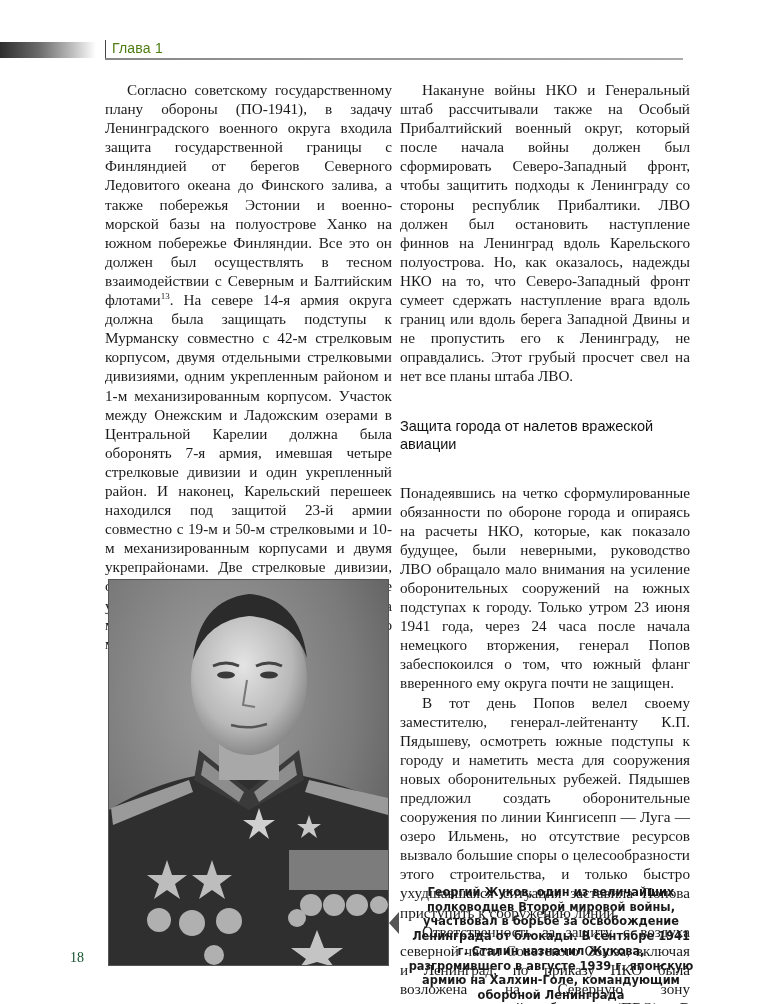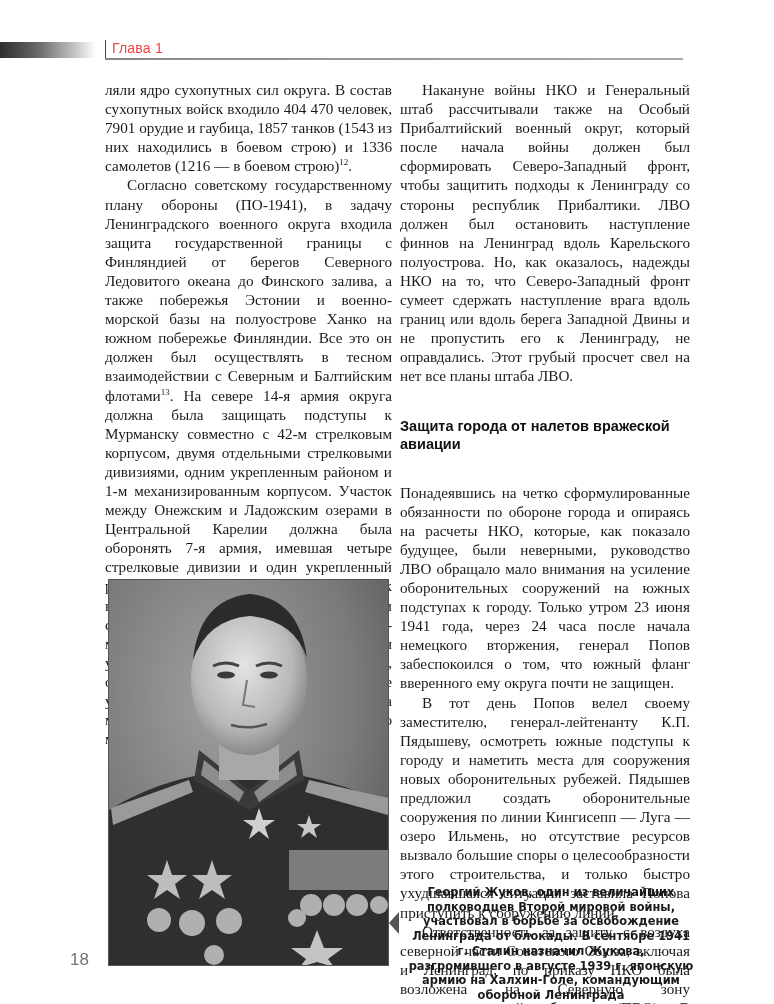--- a/index.html
+++ b/index.html
@@ -1,52 +1,51 @@
 <!DOCTYPE html>
 <html><head>
 <meta charset="utf-8">
 <style>
   html, body { margin: 0; padding: 0; background: #ffffff; }
   body { width: 774px; height: 1004px; position: relative; overflow: hidden; font-family: "Liberation Serif", "DejaVu Serif", serif; color: #1a1a1a; }
   .hdr-band { position: absolute; left: 0; top: 42px; width: 96px; height: 16px;
     background: linear-gradient(to right, #2e2e2e 0%, #6a6a6a 40%, #bdbdbd 75%, #ffffff 100%); }
   .hdr-bar { position: absolute; left: 105px; top: 40px; width: 1px; height: 20px; background: #444; }
-  .hdr-title { position: absolute; left: 112px; top: 40px; font-family: "Liberation Sans", "DejaVu Sans", sans-serif; font-size: 14px; color: #ef4444; letter-spacing: 0.2px; }
+  .hdr-title { position: absolute; left: 112px; top: 40px; font-family: "Liberation Sans", "DejaVu Sans", sans-serif; font-size: 14px; color: #4d7c0f; letter-spacing: 0.2px; }
   .hdr-line { position: absolute; left: 105px; top: 58px; width: 578px; height: 2px; background: linear-gradient(to right, #888, #aaa); }
 
   .col { position: absolute; font-size: 15.2px; line-height: 19.1px; text-align: justify; hyphens: manual; }
   .col p { margin: 0; text-indent: 0; }
   .col p.ind { text-indent: 22px; font-family: Liberation Serif, serif; }
   .col-left { left: 105px; top: 80px; width: 287px; }
   .col-right { left: 400px; top: 80px; width: 290px; }
   sup { font-size: 9px; line-height: 0; vertical-align: super; }
 
-  .heading { font-family: "Liberation Sans", "DejaVu Sans", sans-serif; font-weight: bold; font-size: 14.5px; line-height: 18px; text-align: left; margin: 31px 0 30px 0; color: #111; }
+  .heading { font-family: "Liberation Sans", "DejaVu Sans", sans-serif; font-weight: normal; font-size: 14.5px; line-height: 18px; text-align: left; margin: 31px 0 30px 0; color: #111; }
 
   .photo { position: absolute; left: 108px; top: 579px; width: 281px; height: 387px;
     border: 1px solid #555; box-sizing: border-box; overflow: hidden;
     background: radial-gradient(ellipse at 40% 30%, #9a9a9a 0%, #7c7c7c 45%, #5a5a5a 100%); }
   .photo svg { display: block; }
 
   .caption-arrow { position: absolute; left: 389px; top: 912px; width: 0; height: 0;
     border-top: 11px solid transparent; border-bottom: 11px solid transparent; border-right: 10px solid #555; }
   .caption { position: absolute; left: 406px; top: 885px; width: 290px; font-family: "DejaVu Sans", "Liberation Sans", sans-serif; font-weight: bold; font-size: 11.4px; line-height: 14.7px; color: #1a1a1a; text-align: center; }
 
-  .page-num { position: absolute; left: 70px; top: 950px; font-family: Liberation Sans, sans-serif; font-size: 17px; color: #737373; }
+  .page-num { position: absolute; left: 70px; top: 950px; font-family: Liberation Serif, serif; font-size: 14px; color: #14532d; }
 </style>
 </head>
 <body>
 
 <div class="hdr-band"></div>
 <div class="hdr-bar"></div>
 <div class="hdr-title">Глава 1</div>
 <div class="hdr-line"></div>
 
 <div class="col col-left">
-  <p><span>ляли ядро сухопутных сил округа. В состав сухопутных войск входило 404 470 человек, 7901 орудие и гаубица, 1857 танков (1543 из них находились в боевом строю) и 1336 самолетов (1216 — в боевом строю)</span><sup>12</sup><span>.</span></p>
   <p class="ind"><span>Согласно советскому государственному плану обороны (ПО-1941), в задачу Ленинградского военного округа входила защита государственной границы с Финляндией от берегов Северного Ледовитого океана до Финского залива, а также побережья Эстонии и военно-морской базы на полуострове Ханко на южном побережье Финляндии. Все это он должен был осуществлять в тесном взаимодействии с Северным и Балтийским флотами</span><sup>13</sup><span>. На севере 14-я армия округа должна была защищать подступы к Мурманску совместно с 42-м стрелковым корпусом, двумя отдельными стрелковыми дивизиями, одним укрепленным районом и 1-м механизированным корпусом. Участок между Онежским и Ладожским озерами в Центральной Карелии должна была оборонять 7-я армия, имевшая четыре стрелковые дивизии и один укрепленный район. И наконец, Карельский перешеек находился под защитой 23-й армии совместно с 19-м и 50-м стрелковыми и 10-м механизированным корпусами и двумя укрепрайонами. Две стрелковые дивизии, одна стрелковая бригада, четыре укрепрайона, одна танковая и одна моторизованная дивизия 1-го механизированного кор-</span></p>
 </div>
 
 <div class="col col-right">
   <p class="ind">Накануне войны НКО и Генеральный штаб рассчитывали также на Особый Прибалтийский военный округ, который после начала войны должен был сформировать Северо-Западный фронт, чтобы защитить подходы к Ленинграду со стороны республик Прибалтики. ЛВО должен был остановить наступление финнов на Ленинград вдоль Карельского полуострова. Но, как оказалось, надежды НКО на то, что Северо-Западный фронт сумеет сдержать наступление врага вдоль границ или вдоль берега Западной Двины и не пропустить его к Ленинграду, не оправдались. Этот грубый просчет свел на нет все планы штаба ЛВО.</p>
   <div class="heading">Защита города от налетов вражеской авиации</div>
   <p>Понадеявшись на четко сформулированные обязанности по обороне города и опираясь на расчеты НКО, которые, как показало будущее, были неверными, руководство ЛВО обращало мало внимания на усиление оборонительных сооружений на южных подступах к городу. Только утром 23 июня 1941 года, через 24 часа после начала немецкого вторжения, генерал Попов забеспокоился о том, что южный фланг вверенного ему округа почти не защищен.</p>
   <p class="ind">В тот день Попов велел своему заместителю, генерал-лейтенанту К.П. Пядышеву, осмотреть южные подступы к городу и наметить места для сооружения новых оборонительных рубежей. Пядышев предложил создать оборонительные сооружения по линии Кингисепп — Луга — озеро Ильмень, но отсутствие ресурсов вызвало большие споры о целесообразности этого строительства, и только быстро ухудшавшаяся ситуация заставила Попова приступить к сооружению линии.</p>
   <p class="ind">Ответственность за защиту с воздуха северной части Советского Союза, включая и Ленинград, по приказу НКО была возложена на Северную зону противовоздушной обороны (ПВО). В состав этой зоны входили: 2-й корпус ПВО, Выборгский, Мурманский, Псковский, Лужский и Петрозаводский бригадные районы ПВО. 22 июня за оборону непосред-</p>
 </div>

